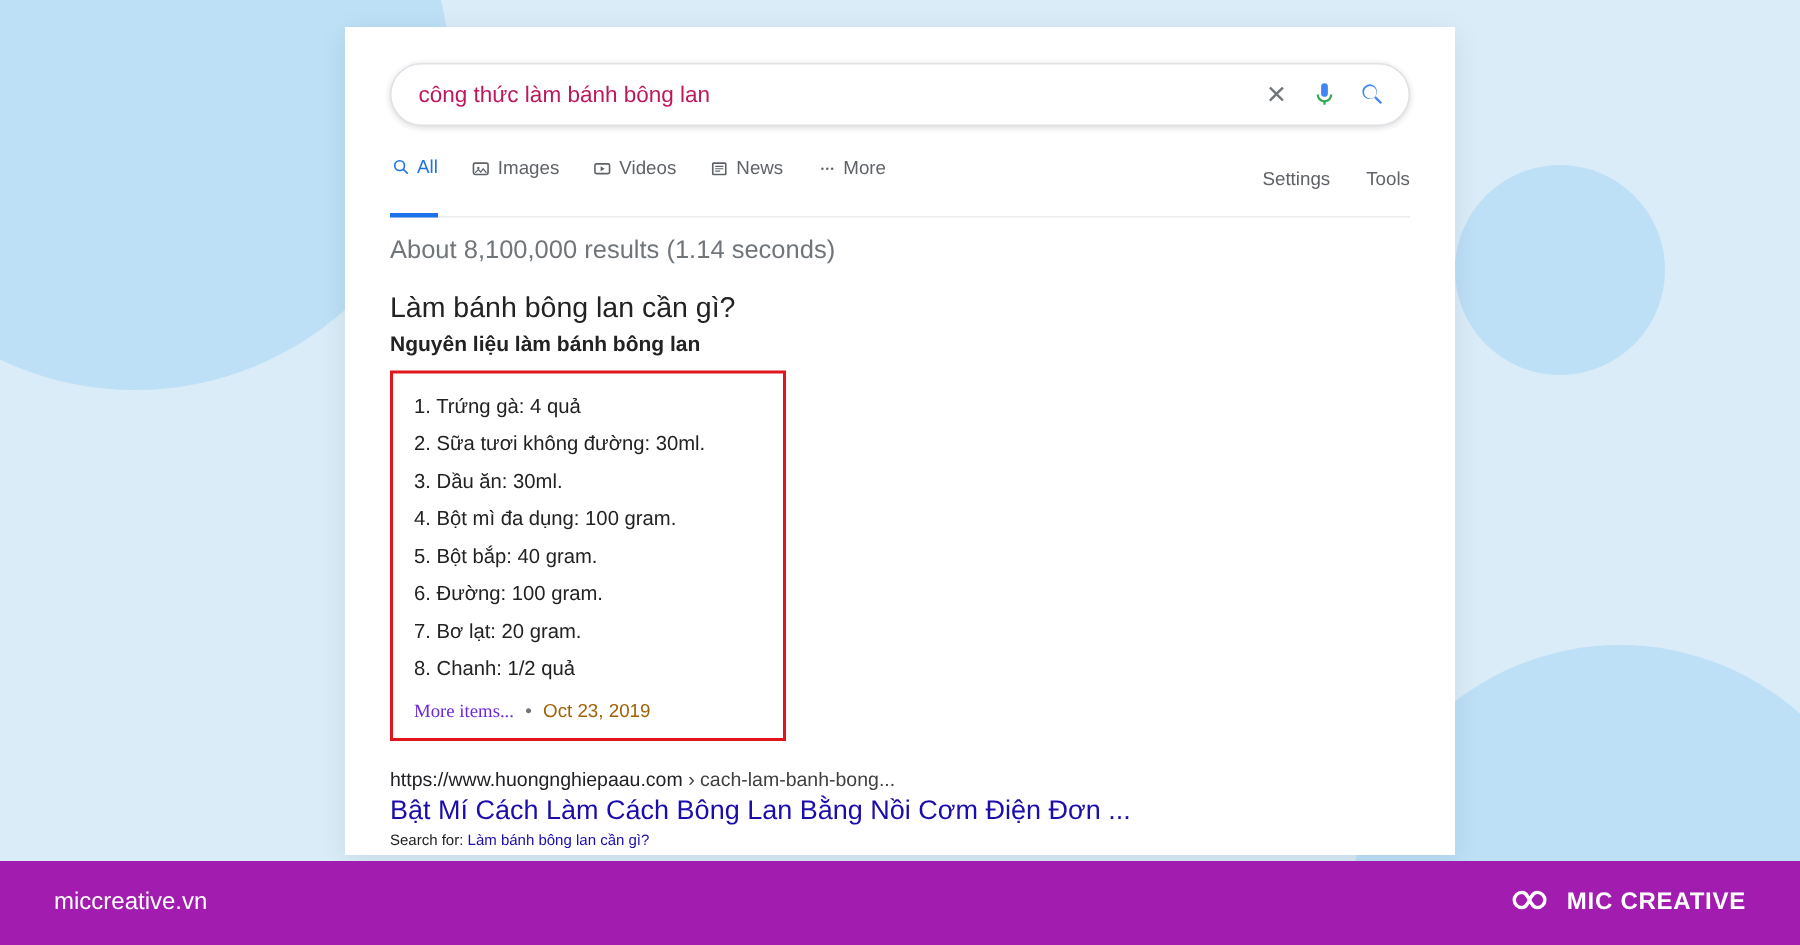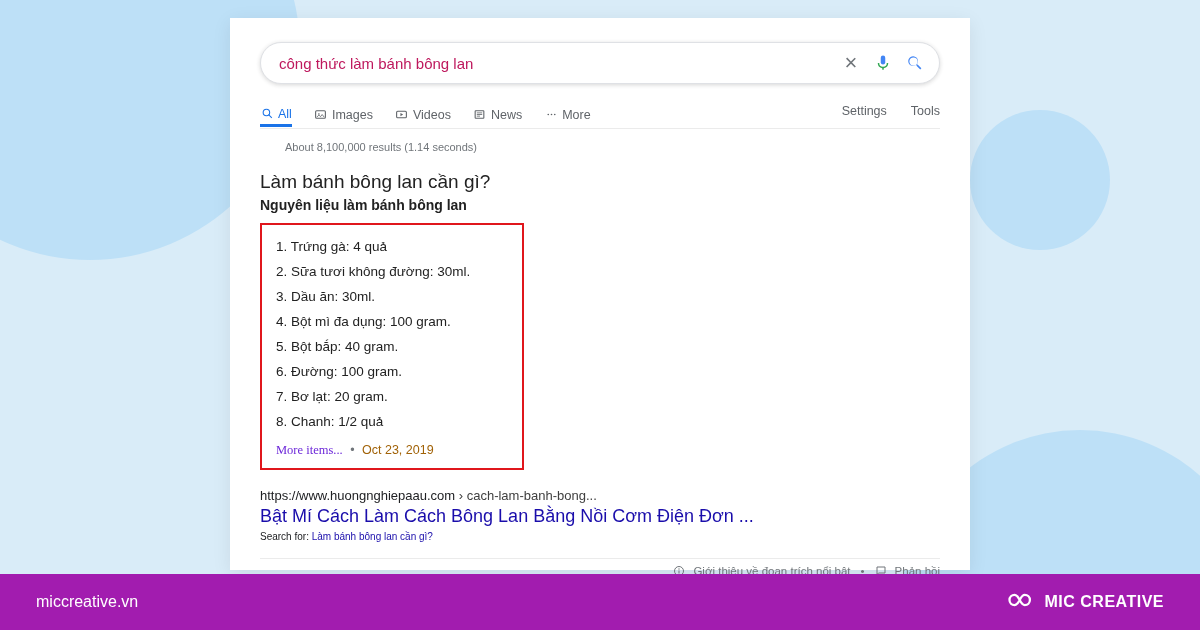--- a/index.html
+++ b/index.html
@@ -68,27 +68,27 @@
   
   .tabs-row {
     display: flex;
     align-items: center;
     margin-top: 20px;
     border-bottom: 1px solid #ebebeb;
     font-size: 12.5px;
     color: #5f6368;
   }
   .tabs-left { display:flex; gap: 22px; }
-  .tab { display:flex; align-items:center; gap:4px; padding-bottom:3px; cursor:pointer; }
+  .tab { display:flex; align-items:center; gap:4px; padding-bottom:24px; cursor:pointer; }
   .tab.active { color:#1a73e8; border-bottom: 3px solid #1a73e8; margin-bottom:-1px; }
   .tab .ticon { width:14px; height:14px; display:flex; align-items:center; justify-content:center; }
   .tabs-right { margin-left:auto; display:flex; gap:24px; }
   .tabs-right span { cursor:pointer; padding-bottom:10px; }
   
-  .stats { font-size: 11px; color:#70757a; margin-top:12px;margin-left:25px; }
+  .stats { font-size: 17px; color:#70757a; margin-top:12px; }
   
   .snippet-title { font-size:19px; color:#222; margin-top:18px; font-weight:400; }
   .snippet-subtitle { font-size:14px; color:#222; font-weight:700; margin-top:4px; }
   .highlight-box {
     border: 2px solid #e0161c;
     margin-top: 10px;
     padding: 10px 14px 10px 14px;
     width: 264px;
   }
   .highlight-box ol { list-style:none; }

